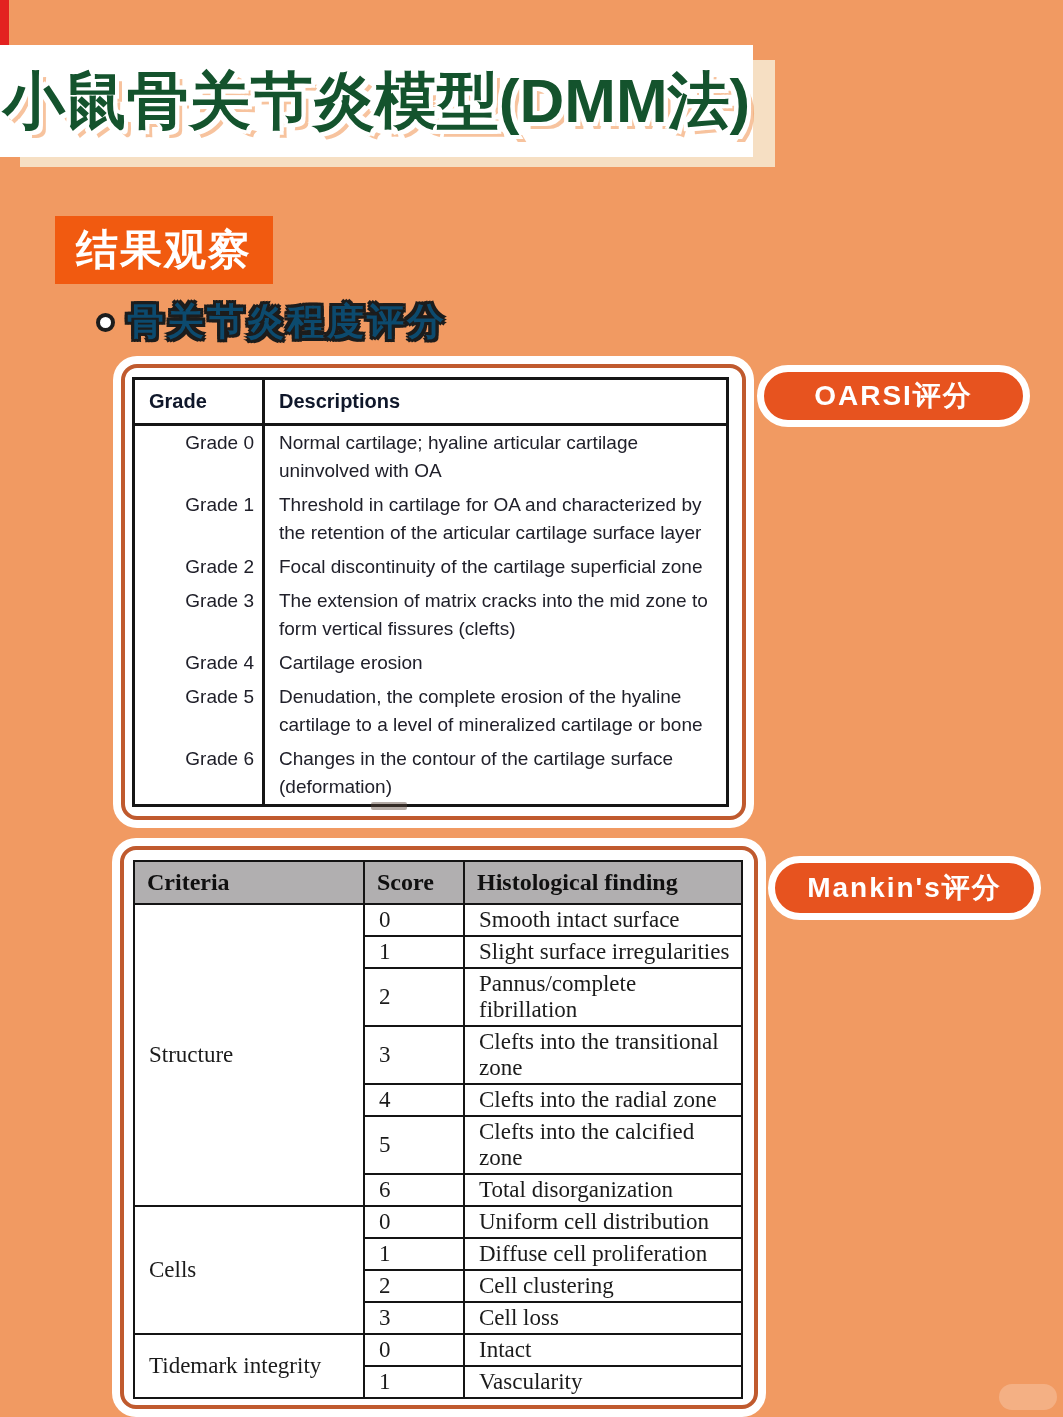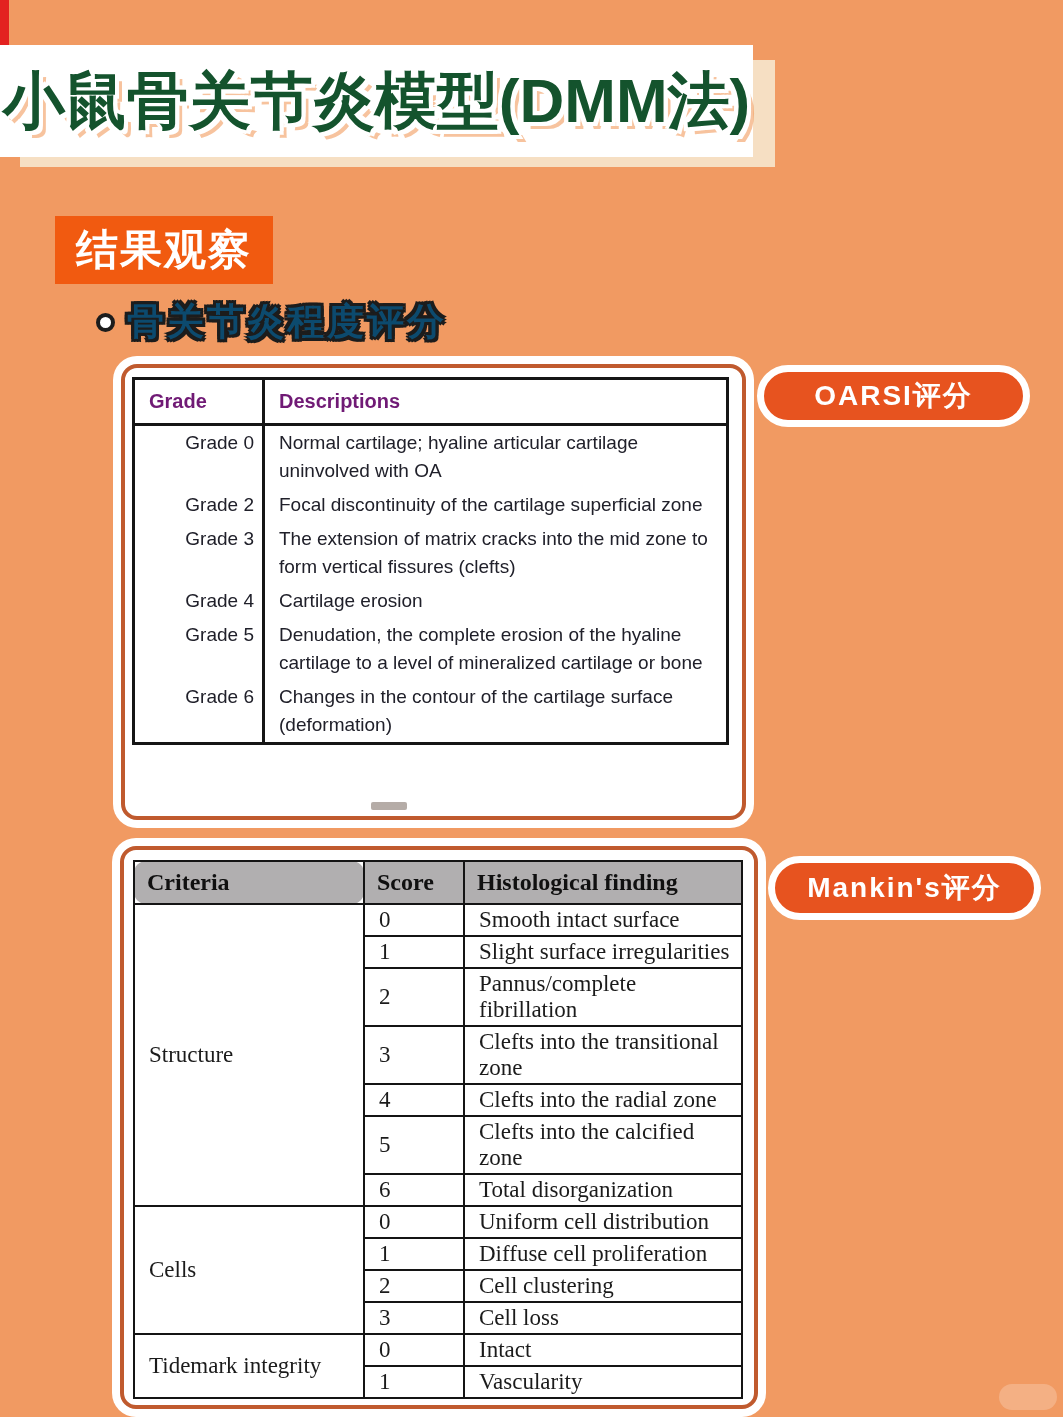--- a/index.html
+++ b/index.html
@@ -48,36 +48,36 @@
   .panel-oarsi{left:121px;top:364px;width:617px;height:448px;}
   .panel-mankin{left:120px;top:846px;width:630px;height:555px;}
   
   .grade-table{
     border-collapse:collapse;margin:9px 7px;width:597px;
     font-family:"Liberation Sans",sans-serif;color:#20202a;
     border:3px solid #151515;
   }
   .grade-table th{
     font-size:20px;font-weight:bold;text-align:left;padding:10px 0 10px 14px;
-    border-bottom:3px solid #151515;color:#701a75;
+    border-bottom:3px solid #151515;color:#0f172a;
   }
   .grade-table td{font-size:19px;line-height:28px;vertical-align:top;padding:3px 8px 3px 14px;}
   .grade-col{border-right:3px solid #151515;width:105px;white-space:nowrap;text-align:right;}
   
   .mankin-table{
     border-collapse:collapse;margin:10px 9px;width:610px;height:532px;
     font-family:"Liberation Serif",serif;color:#1b1b1b;
     border:2px solid #141414;
   }
   .mankin-table th{
     background:#B1AFB0;font-size:24px;font-weight:bold;text-align:left;
     padding:7px 6px 7px 12px;border:2px solid #141414;color:#101010;
   }
   .mankin-table td{font-size:23px;border:2px solid #141414;padding:2px 6px 2px 14px;}
-  .m-criteria{width:208px;vertical-align:middle;padding-left:12px;border-radius:12px;}
+  .m-criteria{width:208px;vertical-align:middle;padding-left:12px;}
   .m-score{width:78px;}
   
   .badge{
     position:absolute;background:#E7531F;border:7px solid #fff;border-radius:40px;
     display:flex;align-items:center;justify-content:center;
   }
   .badge-oarsi{left:757px;top:365px;width:259px;height:48px;}
   .badge-mankin{left:768px;top:856px;width:259px;height:50px;}
   .badge-text{color:#fff;font-size:28px;font-weight:800;letter-spacing:2px;white-space:nowrap;}
   
@@ -116,20 +116,24 @@
         <th class="grade-col">Grade</th>
         <th>Descriptions</th>
       </tr>
     </thead>
     <tbody>
       <tr>
         <td class="grade-col">Grade 0</td>
         <td>Normal cartilage; hyaline articular cartilage uninvolved with OA</td>
       </tr>
       <tr>
+        <td class="grade-col">Grade 1</td>
+        <td>Threshold in cartilage for OA and characterized by the retention of the articular cartilage surface layer</td>
+      </tr>
+      <tr>
         <td class="grade-col">Grade 2</td>
         <td>Focal discontinuity of the cartilage superficial zone</td>
       </tr>
       <tr>
         <td class="grade-col">Grade 3</td>
         <td>The extension of matrix cracks into the mid zone to form vertical fissures (clefts)</td>
       </tr>
       <tr>
         <td class="grade-col">Grade 4</td>
         <td>Cartilage erosion</td>

